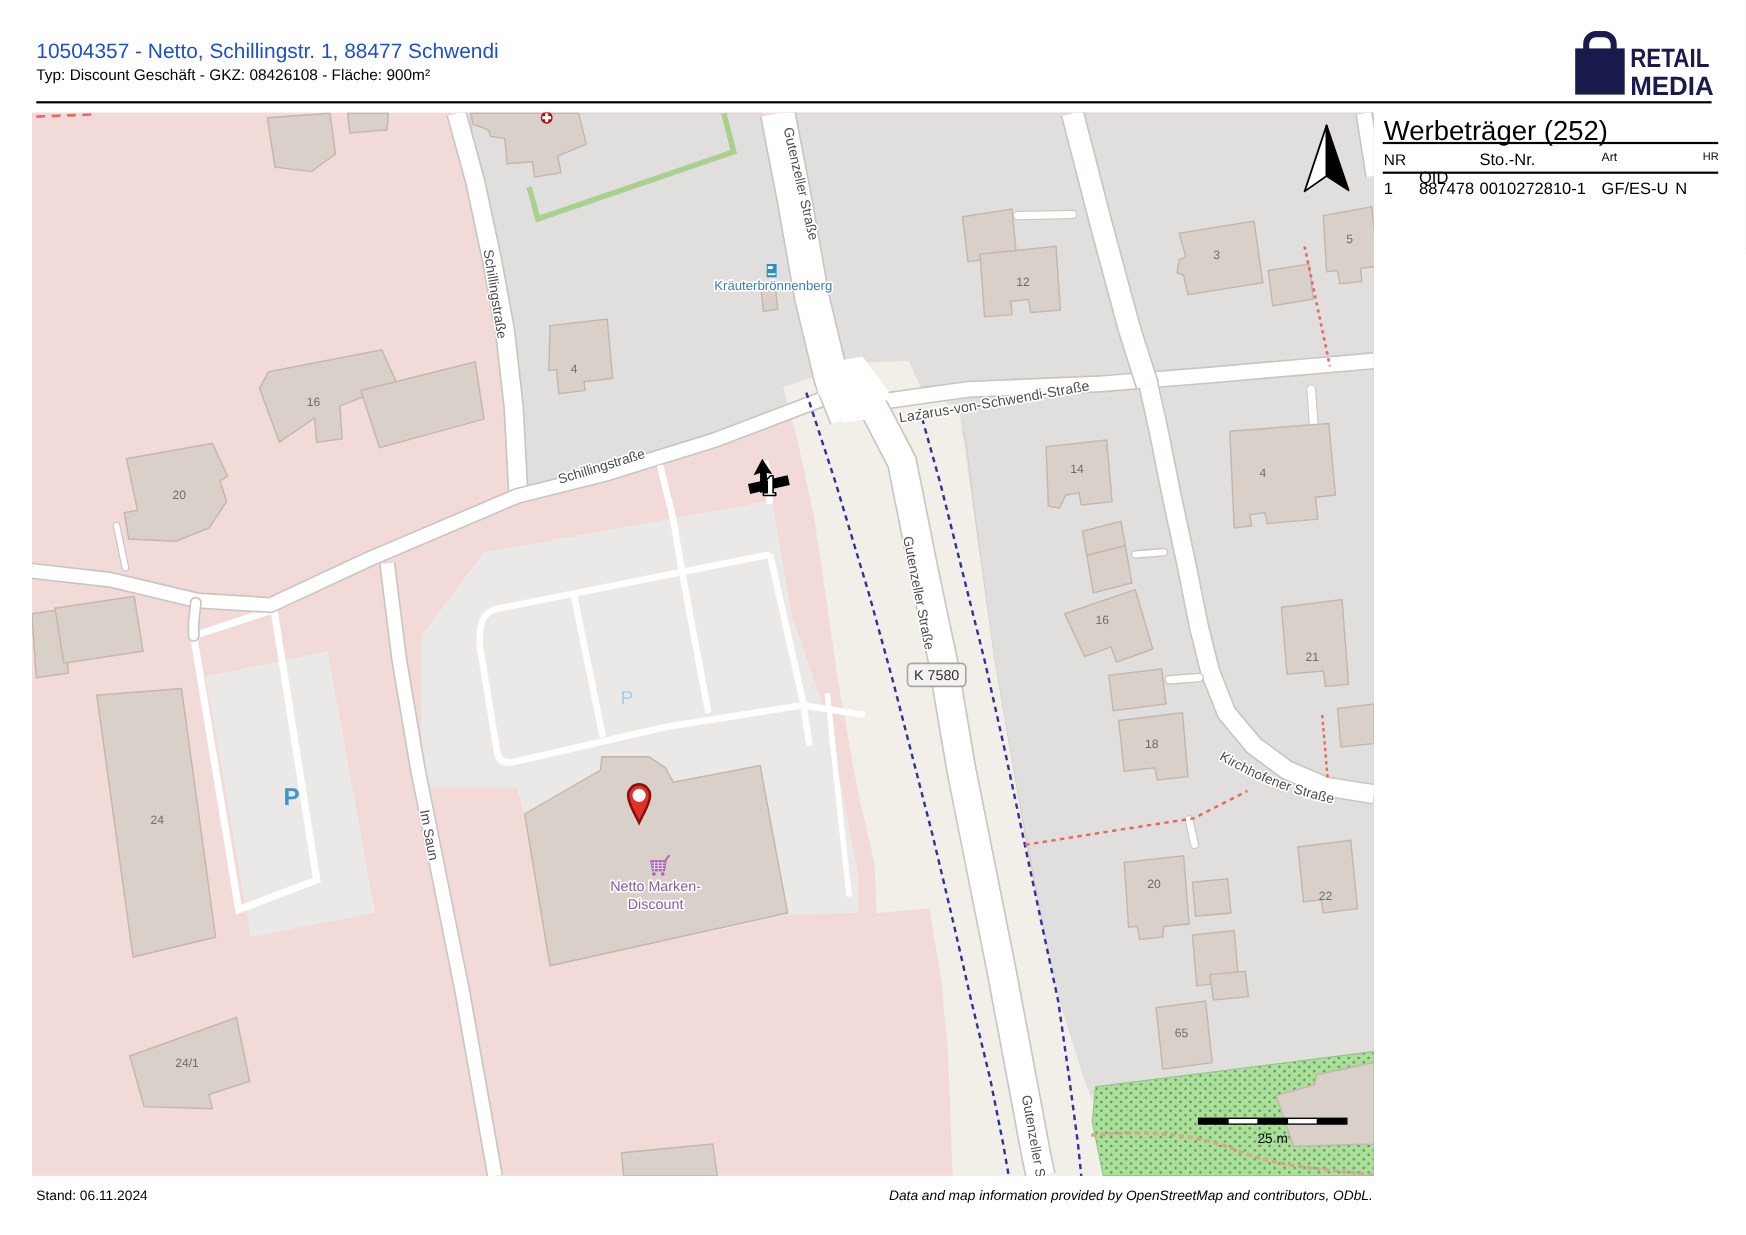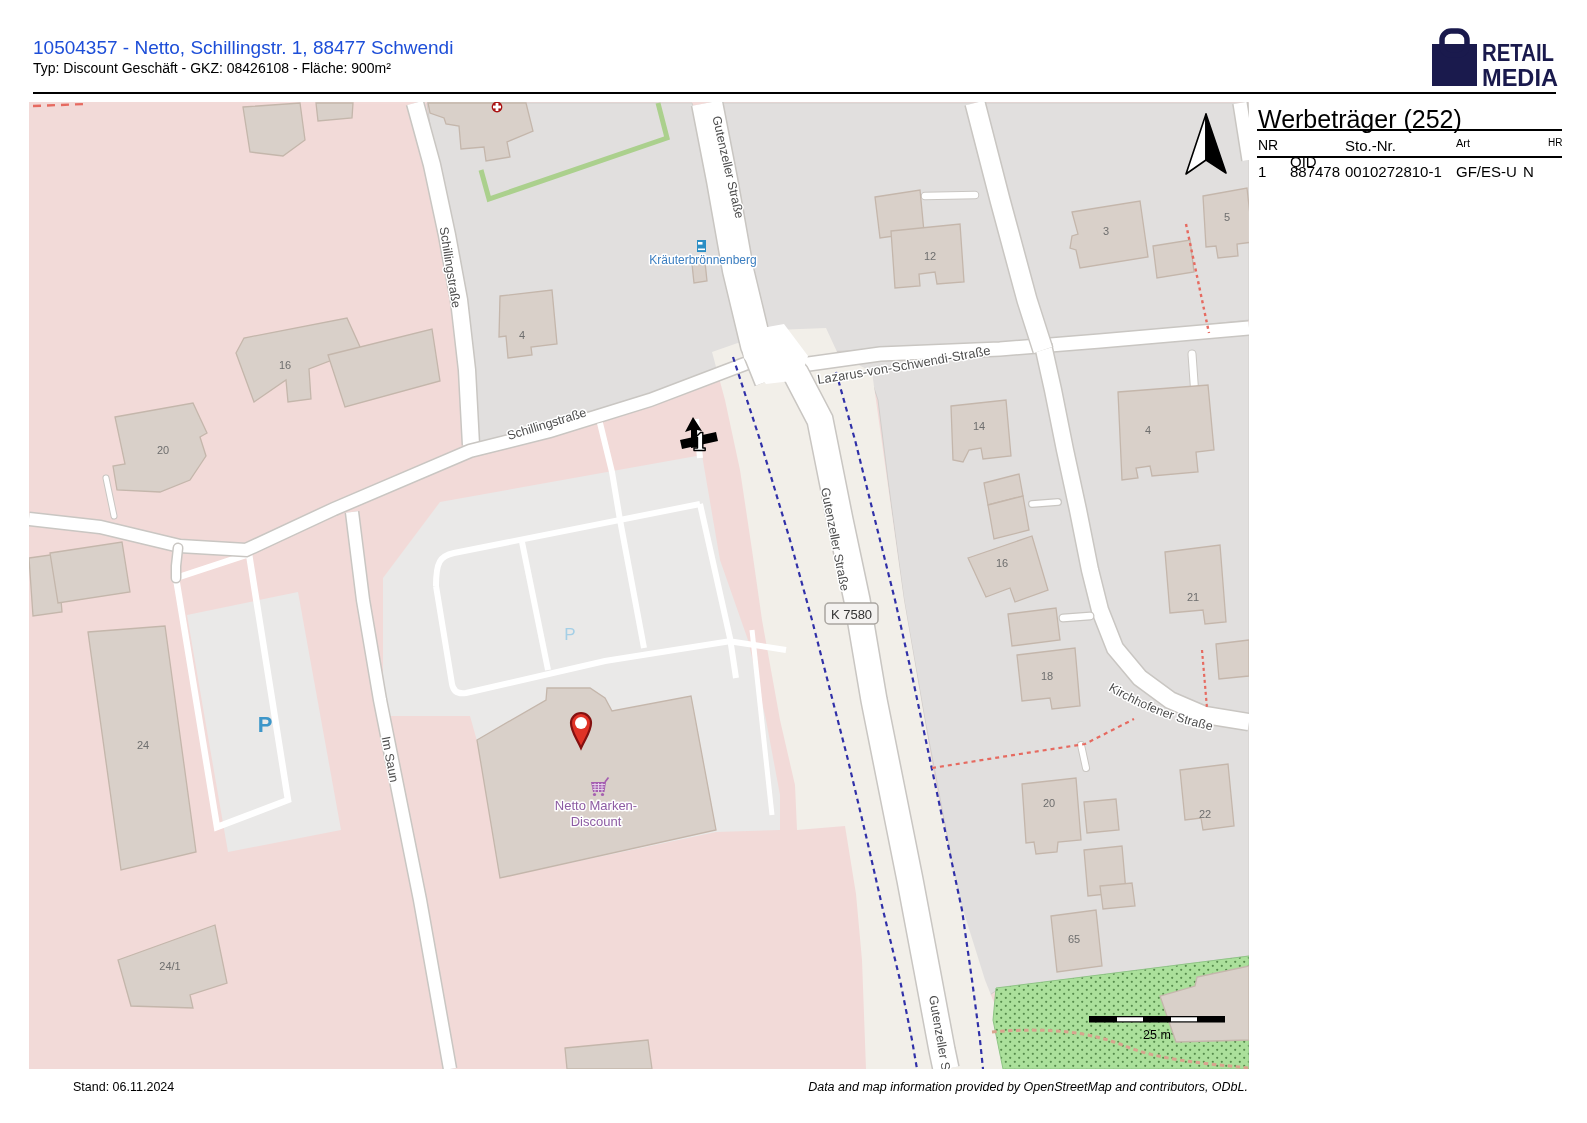--- a/index.html
+++ b/index.html
@@ -41,21 +41,21 @@
 <div class="abs" style="left:1523px;top:137px;font-size:10px;margin-left:25px;">HR</div>
 
 <div class="abs" style="left:1257px;top:156px;width:305px;height:2px;background:#000;"></div>
 
 <div class="abs" style="left:1258px;top:163px;font-size:15px;">1</div>
 <div class="abs" style="left:1290px;top:163px;font-size:15px;">887478</div>
 <div class="abs" style="left:1345px;top:163px;font-size:15px;text-align:center;">0010272810-1</div>
 <div class="abs" style="left:1456px;top:163px;font-size:15px;">GF/ES-U</div>
 <div class="abs" style="left:1523px;top:163px;font-size:15px;">N</div>
 
-<div class="abs" style="left:33px;top:1080px;font-size:12.5px;margin-left:40px;">Stand: 06.11.2024</div>
+<div class="abs" style="left:33px;top:1080px;font-size:12.5px;">Stand: 06.11.2024</div>
 
 <div class="abs" style="left:0;top:1080px;width:1248px;text-align:right;font-size:12.5px;font-style:italic;">Data and map information provided by OpenStreetMap and contributors, ODbL.</div>
 
 <div class="abs" style="left:29px;top:102px;width:1220px;height:967px;overflow:hidden;">
 <svg width="1220" height="967" viewBox="29 102 1220 967" font-family="Liberation Sans, sans-serif">
 <defs>
 <pattern id="gdots" width="9" height="8" patternUnits="userSpaceOnUse">
   <rect width="9" height="8" fill="#abe09b"></rect>
   <circle cx="2.2" cy="1.8" r="1.1" fill="#568c4c"></circle>
   <circle cx="6.8" cy="5.8" r="1.1" fill="#568c4c"></circle>

